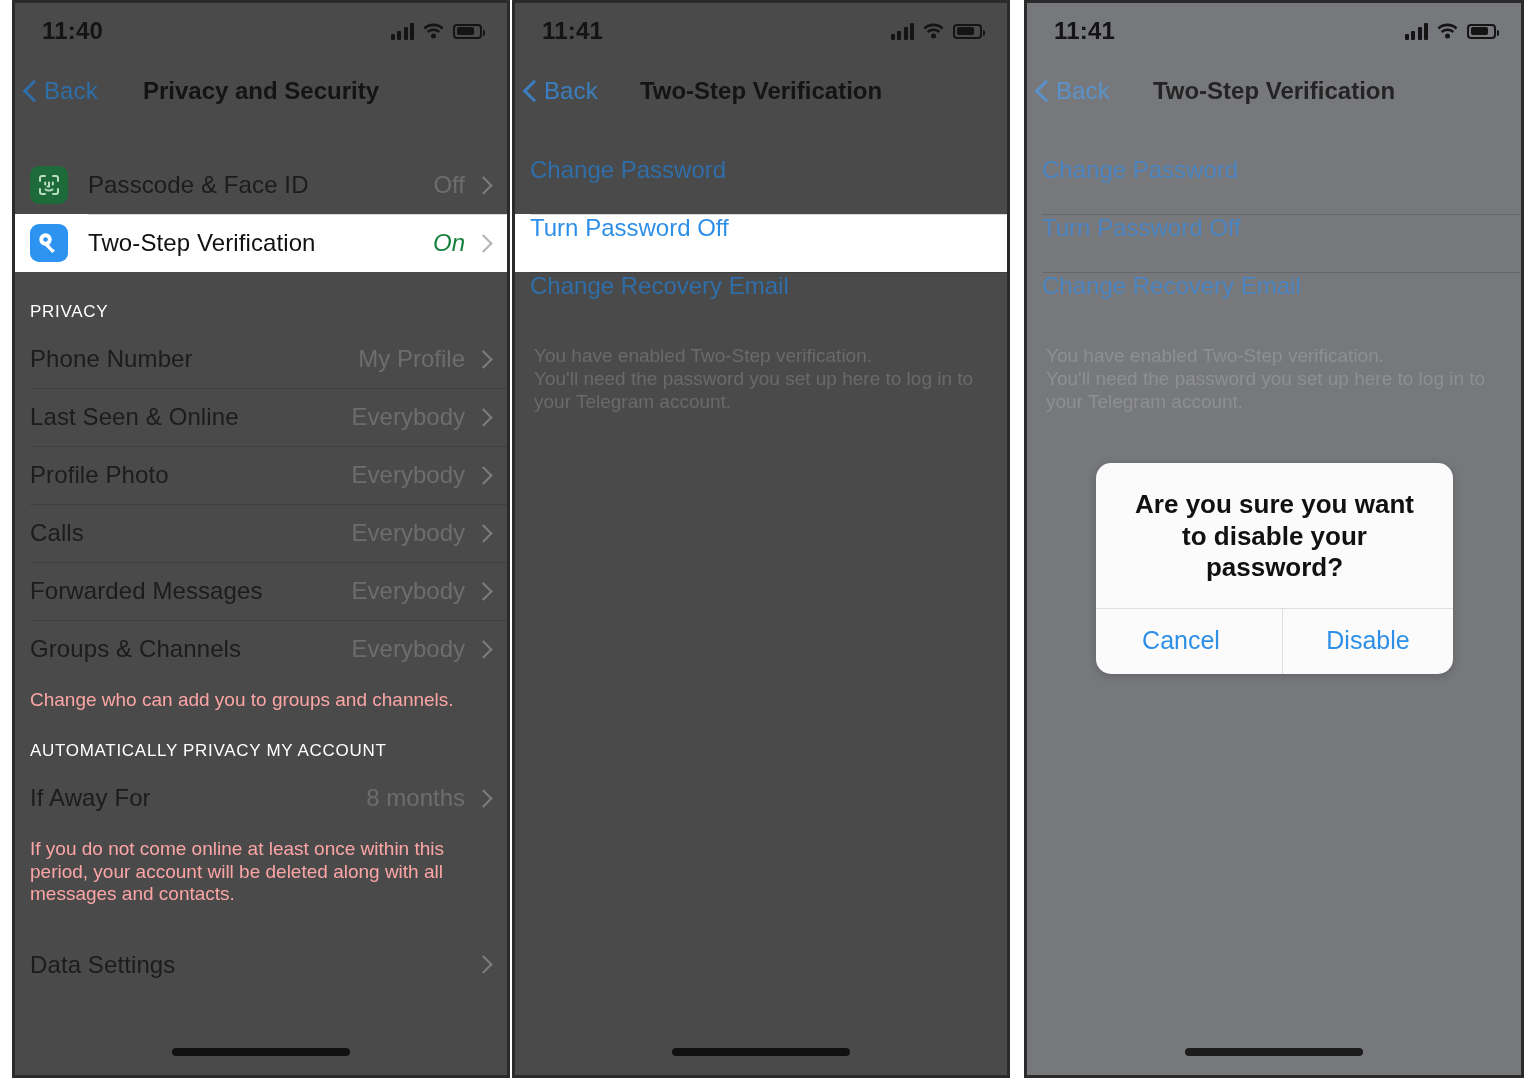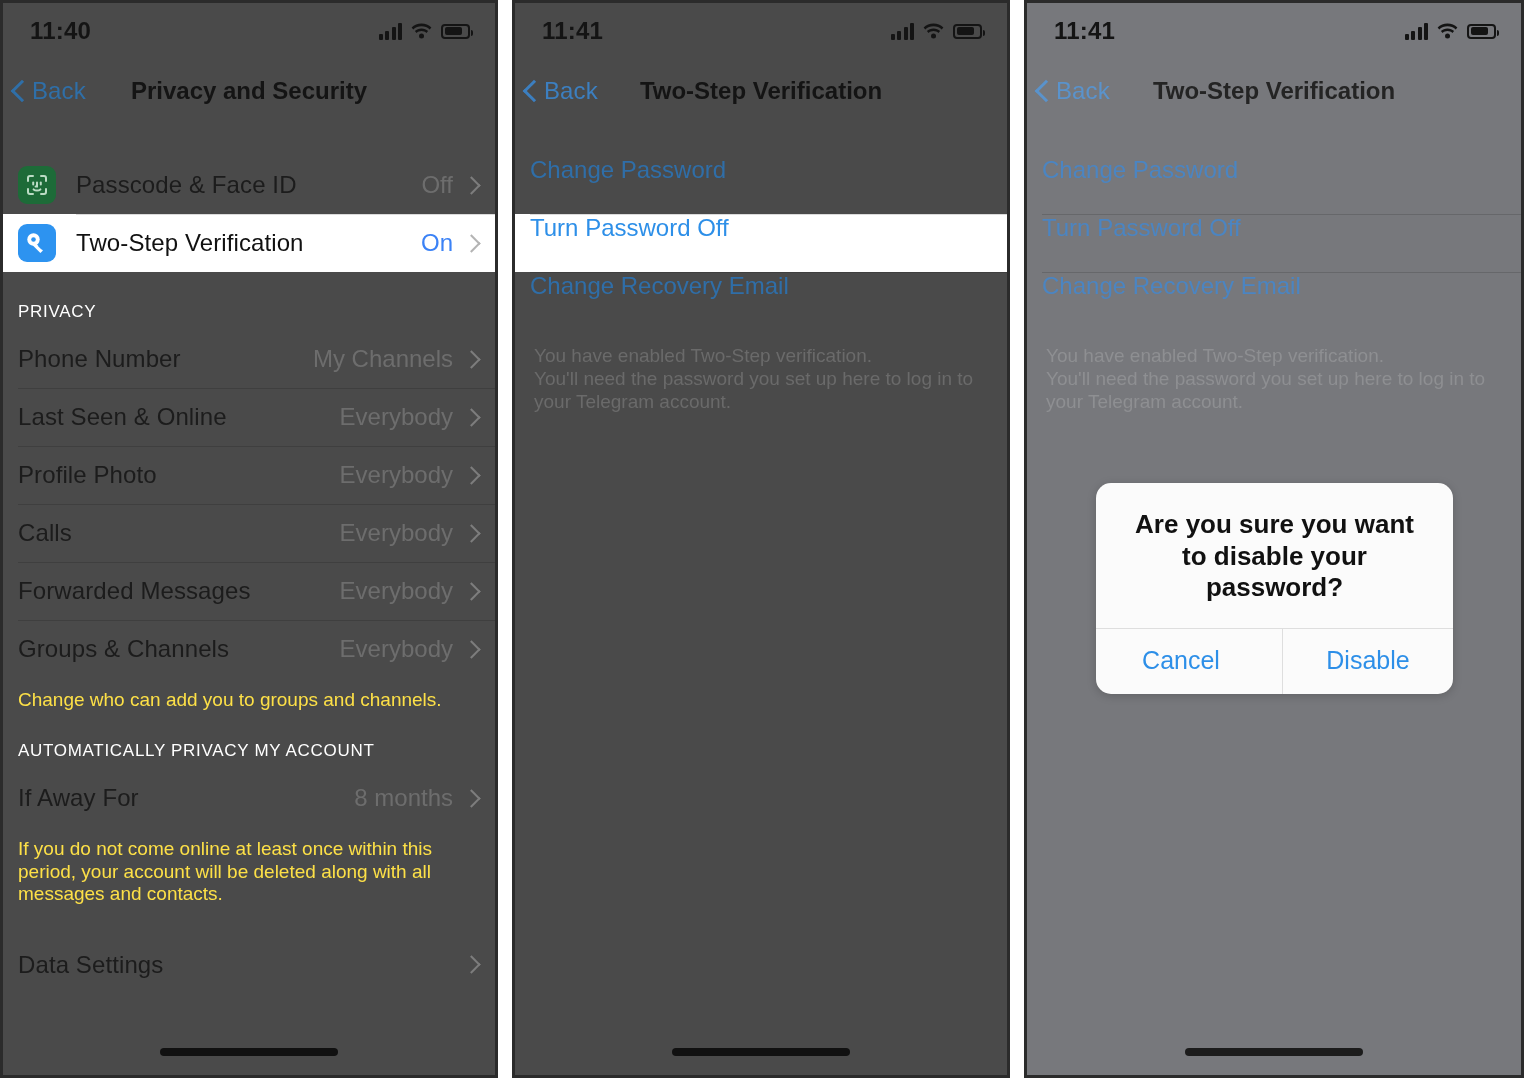--- a/index.html
+++ b/index.html
@@ -21,21 +21,21 @@
   }
 
   
   .phone {
     position: absolute;
     top: 0;
     height: 1078px;
     overflow: hidden;
     box-sizing: border-box;
   }
-  #panel-1 { left: 0px;    width: 498px; }
+  #panel-1 { left: 12px;    width: 498px; }
   #panel-2 { left: 512px;  width: 498px; }
   #panel-3 { left: 1024px; width: 500px; }
 
   
   .dim-dark   { background: #4a4a4a; }
   .dim-medium { background: #77787c; }
 
   
   .edge-l, .edge-r {
     position: absolute; top: 0; bottom: 0; width: 3px;
@@ -177,31 +177,31 @@
 
   .section-header {
     font-size: 17px;
     letter-spacing: 0.7px;
     color: #ffffff;
     padding: 30px 18px 8px 18px;
   }
   .section-footer {
     font-size: 19px;
     line-height: 1.18;
-    color: #fde047;
+    color: #fca5a5;
     padding: 11px 22px 0 18px;
   }
 
   
   .highlight {
     background: #ffffff !important;
     z-index: 5;
   }
   .highlight .row-label { color: #111111; }
-  .highlight .row-value { color: #3b82f6; }
+  .highlight .row-value { color: #15803d; font-style: italic; }
   .highlight .chev-right { border-color: #b4b4b4; }
 
   
   .link-row {
     position: relative;
     display: flex; 
     height: 58px;
     padding: 0 18px;
     box-sizing: border-box;
     font-size: 24px;
@@ -238,21 +238,21 @@
   }
   #panel-3 .home-indicator { background: #1c1c1c; }
 
   
   .alert-backdrop {
     position: absolute; inset: 0; z-index: 20;
   }
   .alert {
     position: absolute;
     left: 72px;
-    top: 483px;
+    top: 463px;
     width: 357px;
     background: #fbfbfb;
     border-radius: 15px;
     z-index: 25;
     overflow: hidden;
     box-shadow: 0 2px 10px rgba(0,0,0,0.18);
   }
   .alert-title {
     padding: 26px 28px 24px 28px;
     text-align: center;
@@ -356,21 +356,21 @@
         <span class="row-value">On</span>
         <span class="chev-right"></span>
       </div>
     </div>
 
     <div class="section-header">PRIVACY</div>
 
     <div class="section">
       <div class="row">
         <span class="row-label">Phone Number</span>
-        <span class="row-value">My Channels</span>
+        <span class="row-value">My Profile</span>
         <span class="chev-right"></span>
       </div>
       <div class="row">
         <span class="row-label">Last Seen &amp; Online</span>
         <span class="row-value">Everybody</span>
         <span class="chev-right"></span>
       </div>
       <div class="row">
         <span class="row-label">Profile Photo</span>
         <span class="row-value">Everybody</span>

